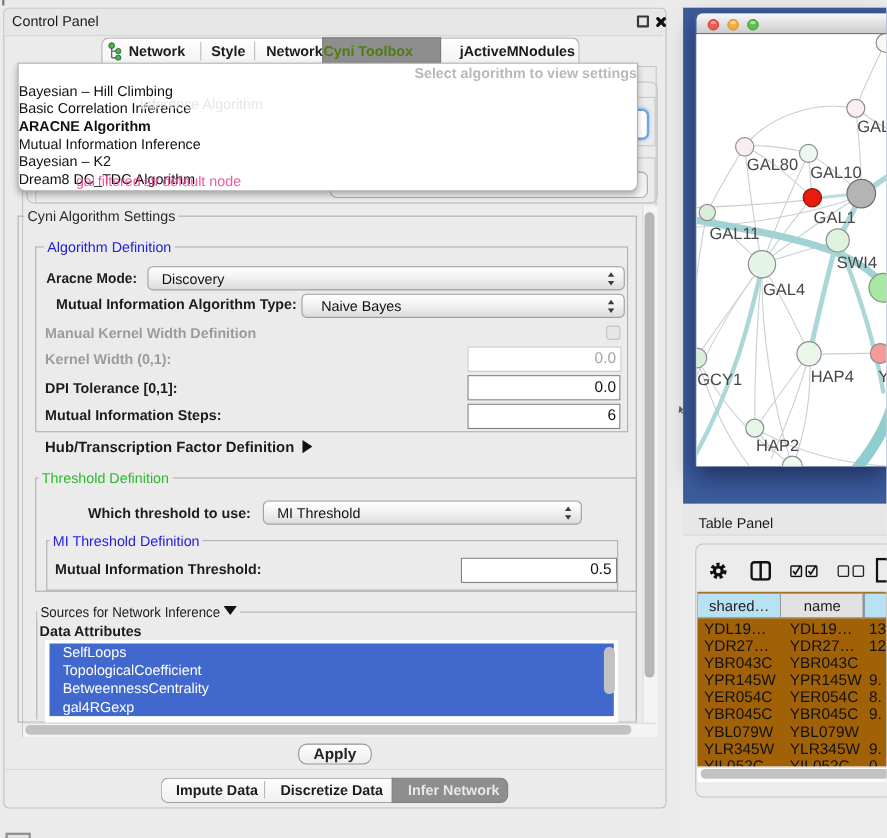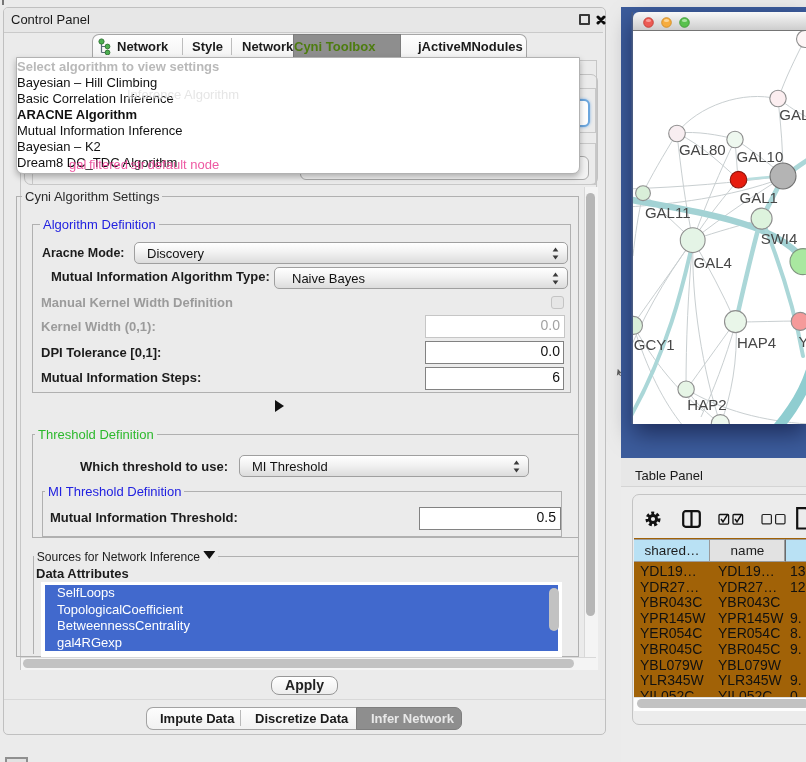--- a/index.html
+++ b/index.html
@@ -227,20 +227,21 @@
   </div>
   <div class="lab" style="left:41px;top:295px;color:#9b9b9b;">Manual Kernel Width Definition</div>
   <div class="abs" style="left:551px;top:296px;width:11px;height:11px;background:#e6e6e6;border:1px solid #c4c4c4;border-radius:3px;"></div>
   <div class="lab" style="left:41px;top:319px;color:#9b9b9b;">Kernel Width (0,1):</div>
   <div class="fld" style="left:425px;top:315px;width:134px;height:20px;border:1px solid #c6c6c6;color:#a2a2a2;padding:1px 4px 0 0;">0.0</div>
   <div class="lab" style="left:41px;top:345px;">DPI Tolerance [0,1]:</div>
   <div class="fld" style="left:425px;top:341px;width:134px;height:20px;border:1px solid #828282;padding:1px 3px 0 0;">0.0</div>
   <div class="lab" style="left:41px;top:370px;">Mutual Information Steps:</div>
   <div class="fld" style="left:425px;top:367px;width:134px;height:20px;border:1px solid #828282;padding:1px 3px 0 0;">6</div>
 
+  <div class="lab" style="left:41px;top:399px;font-size:13.5px;">Hub/Transcription Factor Definition</div>
   <svg class="abs" style="left:273px;top:399px;" width="12" height="14" viewBox="0 0 12 14">
       <path d="M2 1 L11 7 L2 13 Z" fill="#111"></path>
     </svg>
 
   <div class="gb" style="left:32px;top:434px;width:545px;height:102px;">
     <span class="gbl" style="color:#2db92d;left:2px;">Threshold Definition</span>
   </div>
   <div class="lab" style="left:80px;top:459px;">Which threshold to use:</div>
   <div class="combo" style="left:239px;top:455px;width:288px;height:20px;">
     <span class="ct">MI Threshold</span>
@@ -278,21 +279,21 @@
   <div class="abs" style="left:356px;top:707px;width:104px;height:21px;background:#8e8e8e;
        border:1px solid #7e7e7e;border-radius:0 7px 7px 0;"></div>
   <div class="abs tabtxt" style="left:160px;top:711px;">Impute Data</div>
   <div class="abs" style="left:240px;top:710px;width:1px;height:16px;background:#b9b9b9;"></div>
   <div class="abs tabtxt" style="left:255px;top:711px;">Discretize Data</div>
   <div class="abs tabtxt" style="left:371px;top:711px;color:#e8e8e8;">Infer Network</div>
 
   <div class="abs" style="left:16px;top:57px;width:562px;height:115px;background:#fff;
        border:1px solid #b2b2b2;border-radius:0 0 7px 7px;box-shadow:0 3px 6px rgba(0,0,0,0.28);
        font-size:13px;color:#111;z-index:30;">
-    <div style="text-align:left;color:#b9b9b9;font-weight:bold;line-height:17px;height:17px;">Select algorithm to view settings</div>
+    <div style="text-align:right;color:#b9b9b9;font-weight:bold;line-height:17px;height:17px;">Select algorithm to view settings</div>
     <div style="padding-left:0px;line-height:16px;position:relative;">Bayesian – Hill Climbing<br>Basic Correlation Inference<br><span class="bold">ARACNE Algorithm</span><br>Mutual Information Inference<br>Bayesian – K2<br>Dream8 DC_TDC Algorithm</div>
     <div style="position:absolute;left:110px;top:29px;color:#e3e3e3;opacity:0.9;font-size:13px;">Inference Algorithm</div>
     <div style="position:absolute;left:52px;top:99px;color:#ec4899;opacity:0.9;font-size:13px;">gal filtered str default node</div>
   </div>
 
   <svg class="abs" style="left:615px;top:369px;z-index:40;" width="7" height="10" viewBox="0 0 7 10">
       <path d="M1.5 0 L2.3 7 L3.6 5.2 L5.8 6.4 L6.3 5.6 L4.1 4.2 L6.2 3.2 Z" fill="#5a5a5a" transform="rotate(14 3 5)"></path>
     </svg>
 
   <div class="abs" style="left:5px;top:757px;width:19px;height:14px;background:#e2e2e2;border:2px solid #8f8f8f;"></div>

